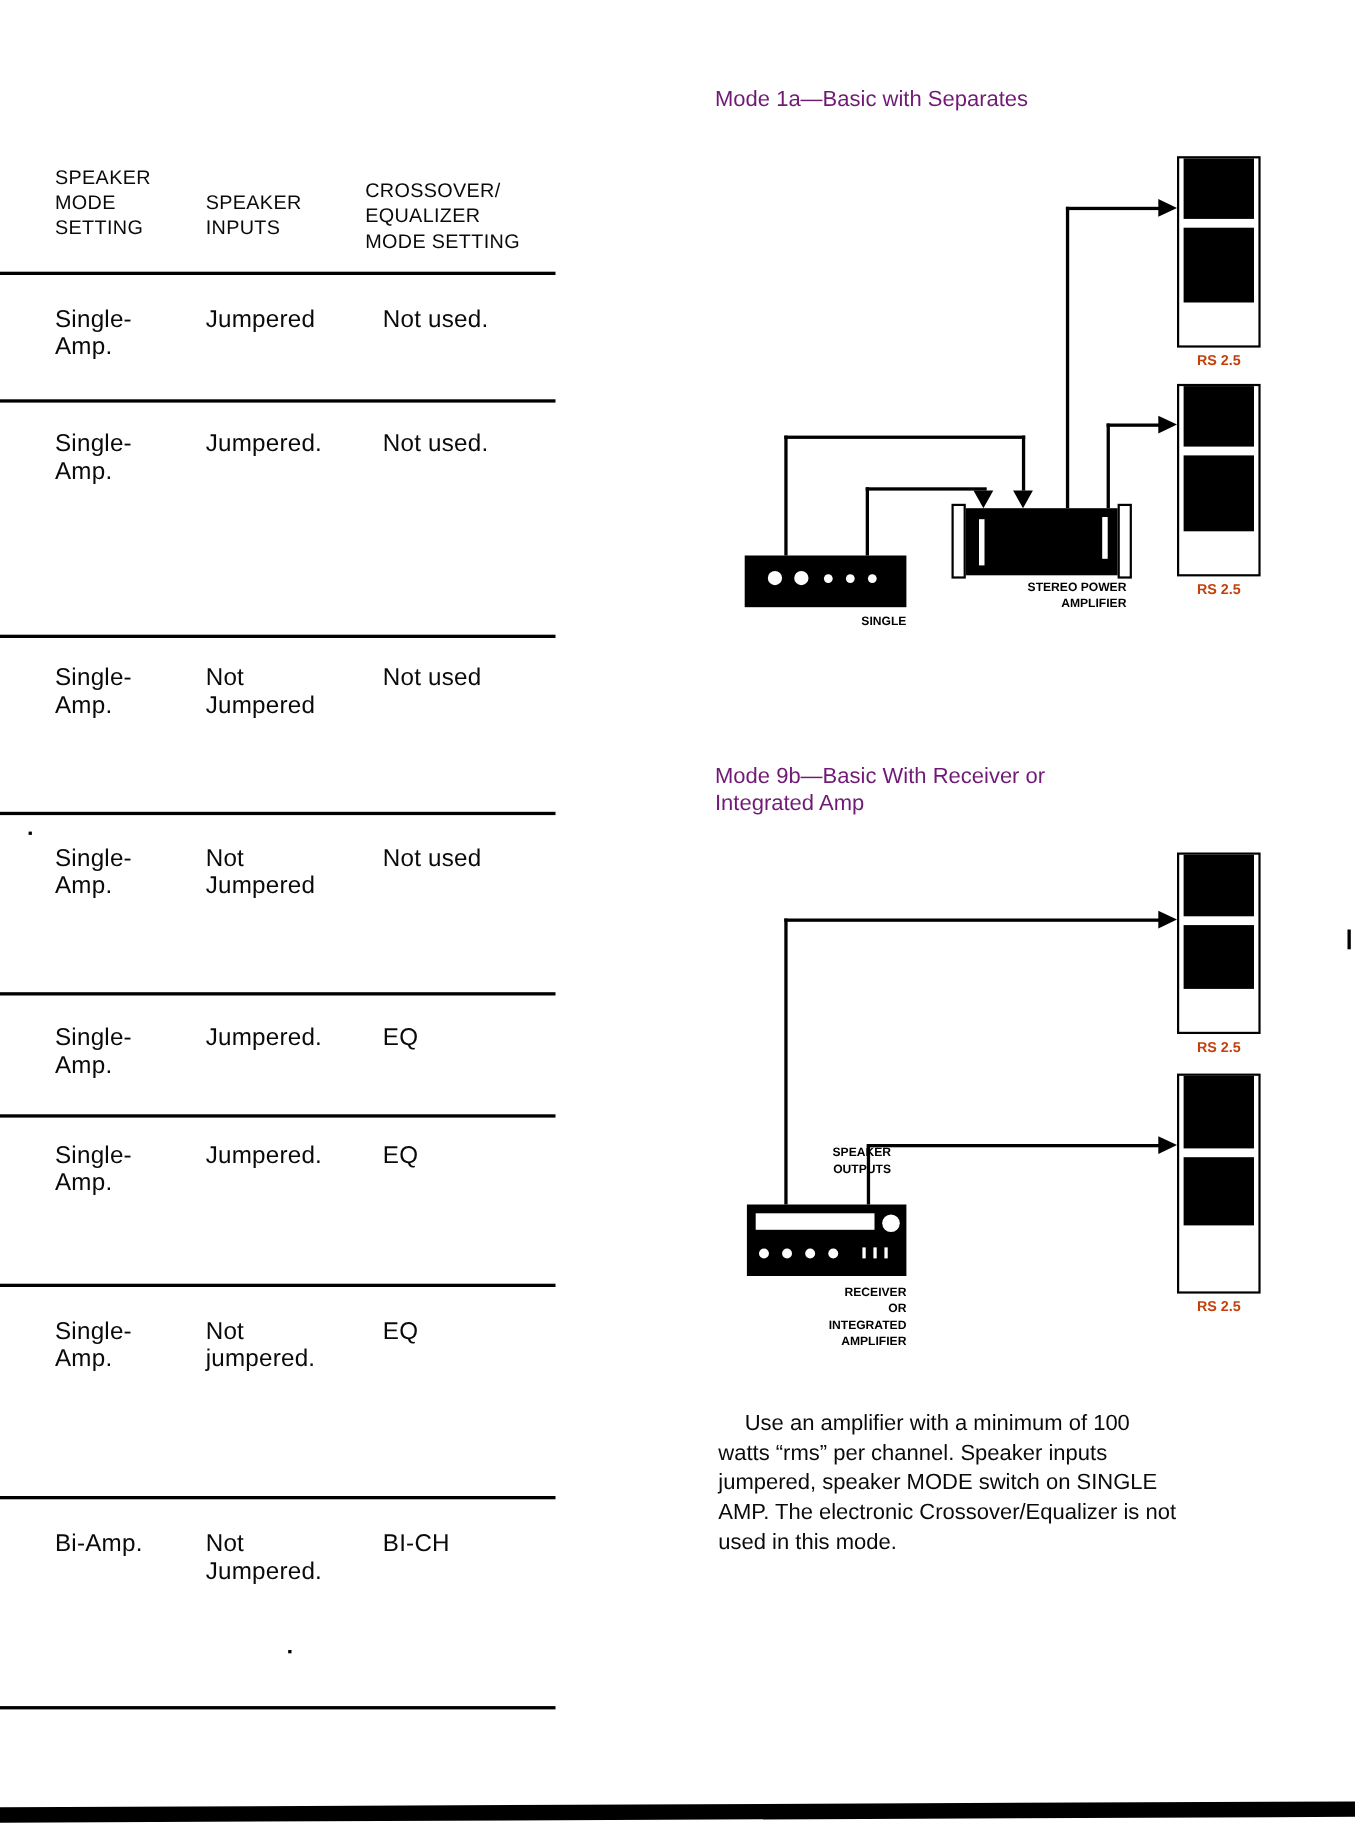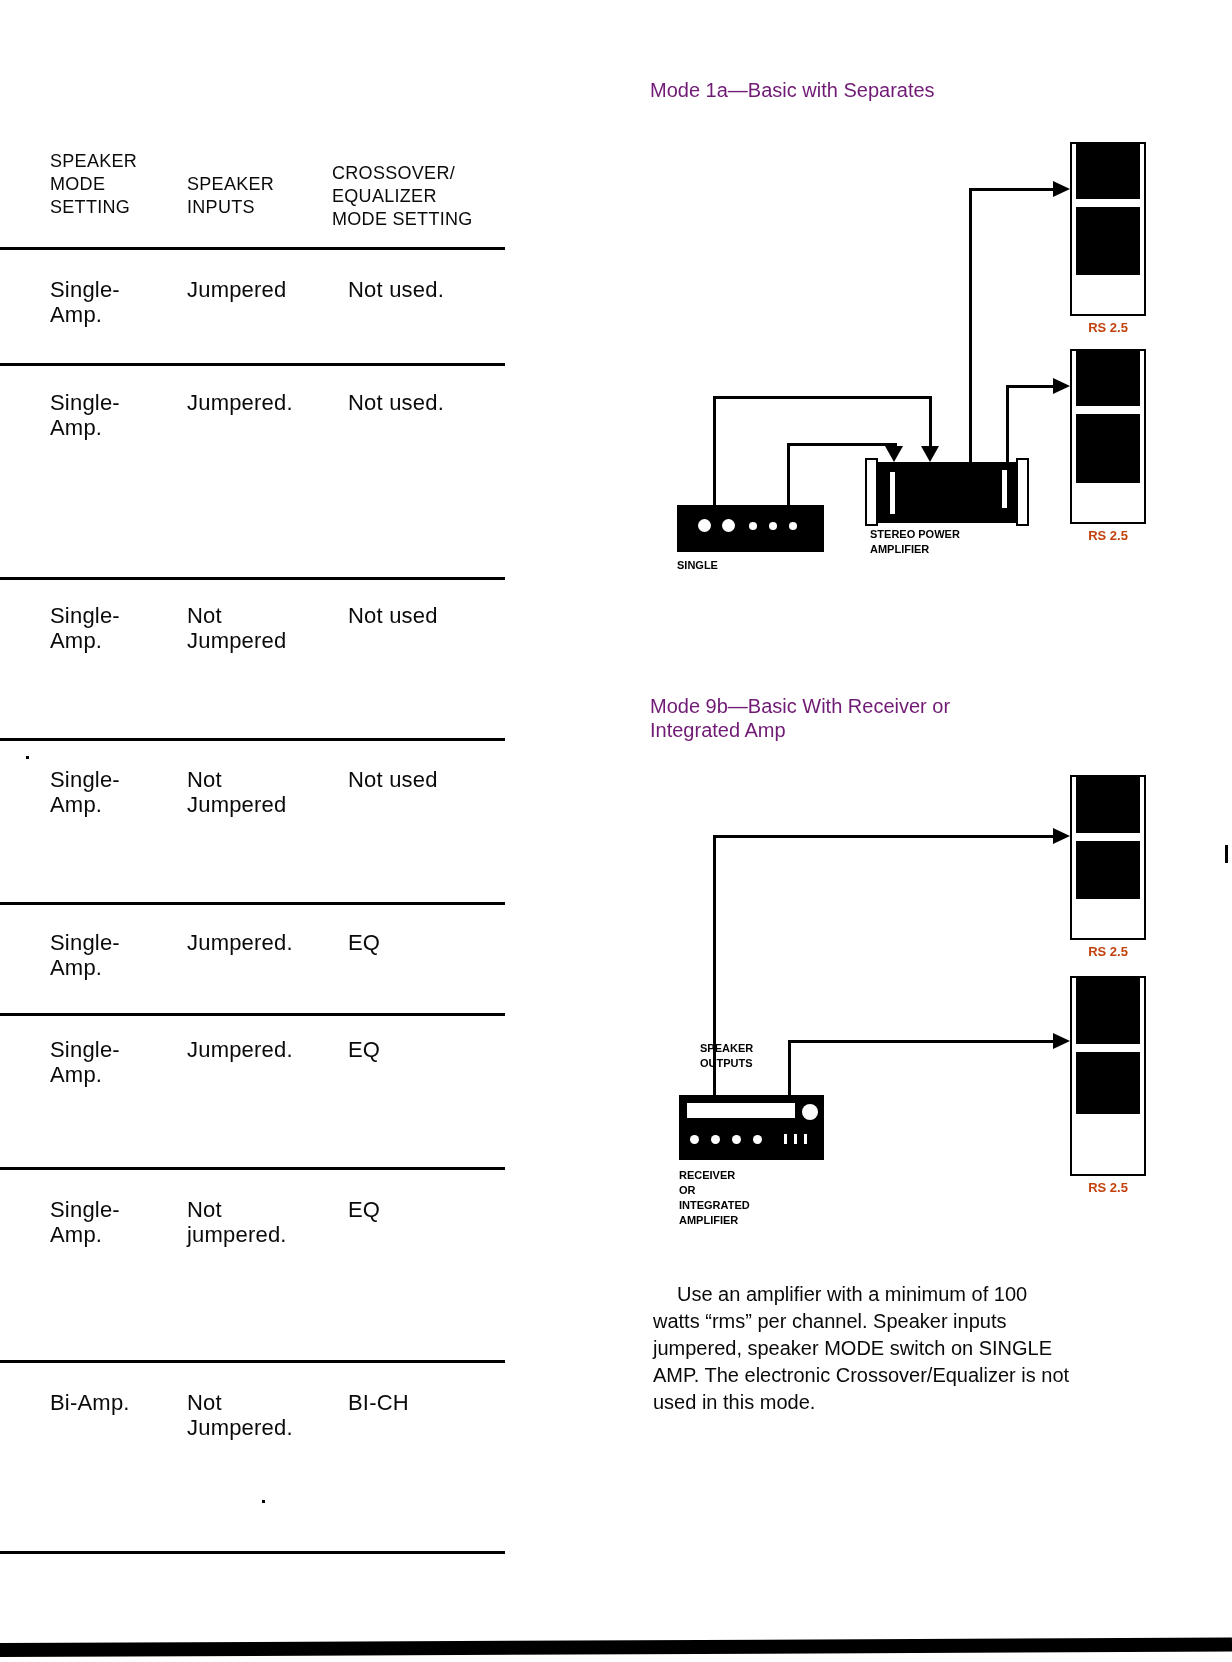--- a/index.html
+++ b/index.html
@@ -20,21 +20,21 @@
   .rs{position:absolute;width:80px;text-align:center;font-size:13px;font-weight:bold;
       letter-spacing:0;color:#c2410c;}
   
   .wire{position:absolute;background:#000;}
   .arr-r{position:absolute;width:0;height:0;border-top:8px solid transparent;
          border-bottom:8px solid transparent;border-left:17px solid #000;}
   .arr-d{position:absolute;width:0;height:0;border-left:9px solid transparent;
          border-right:9px solid transparent;border-top:16px solid #000;}
   
   .gear{position:absolute;background:#000;}
-  .mini{position:absolute;font-size:11px;font-weight:bold;text-align:left;
+  .mini{position:absolute;font-size:11px;font-weight:bold;text-align:right;
         line-height:15px;letter-spacing:0;color:#000;}
   .knob{position:absolute;background:#fff;border-radius:50%;}
   .rail{position:absolute;width:9px;background:#fff;border:2px solid #000;}
   .wbar{position:absolute;width:5px;background:#fff;}
   .speck{position:absolute;background:#000;}
 </style>
 </head>
 <body>
 
 <div id="page">

